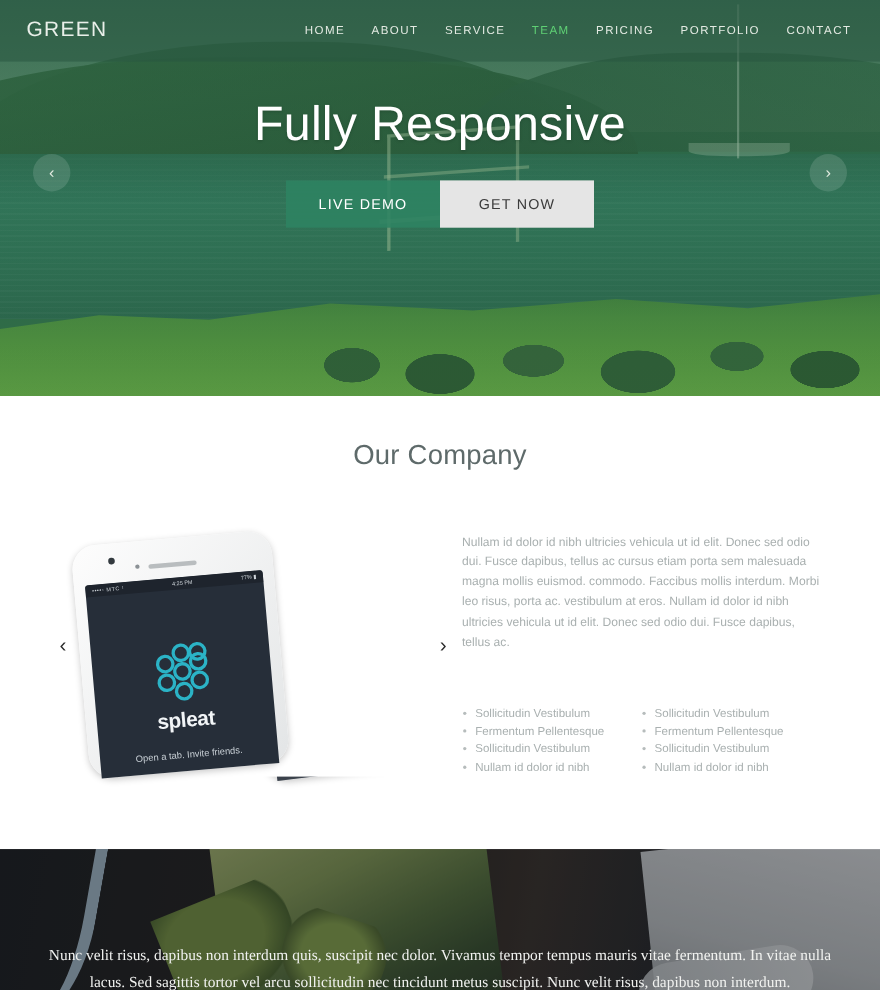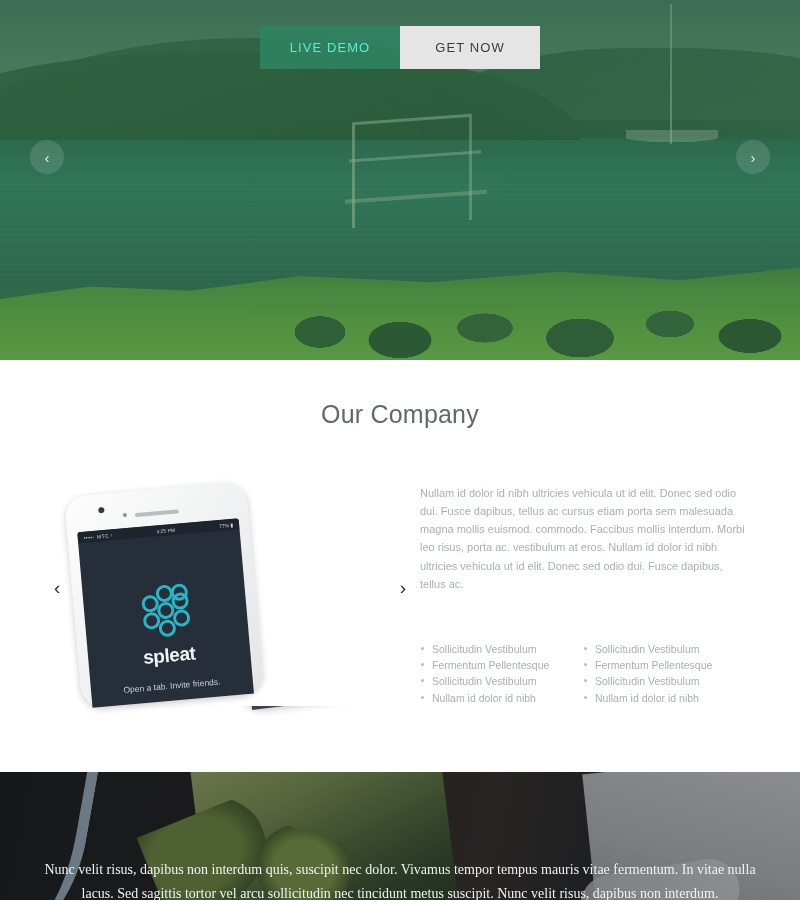--- a/index.html
+++ b/index.html
@@ -146,21 +146,21 @@
   }
   .hero-btns { margin-top:26px; display:flex; }
   .btn {
     width:140px; height:43px;
     display:flex; align-items:center; justify-content:center;
     font-size:13px; letter-spacing:1.1px;
     cursor:pointer;
     border:0;
     font-family:inherit;
   }
-  .btn-demo { background:rgba(46,131,98,.88); color:#5eead4; }
+  .btn-demo { background:rgba(46,131,98,.88); color:#ffffff; }
   .btn-get  { background:#e5e5e5; color:#3b3b3b; }
 
   .car-btn {
     position:absolute; top:140px;
     width:34px; height:34px; border-radius:50%;
     background:rgba(255,255,255,.13);
     display:flex; align-items:center; justify-content:center;
     color:#e4ece2;
     font-size:15px;
     cursor:pointer;
@@ -342,22 +342,35 @@
     <div class="hill-right"></div>
     <div class="water"></div>
     <div class="water-refl"></div>
     <div class="dock"></div>
     <div class="mast"></div>
     <div class="shore"></div>
     <div class="rocks"></div>
   </div>
   <div class="hero-tint"></div>
 
+  <div class="header">
+    <div class="logo">GREEN</div>
+    <nav class="nav">
+      <a href="#">HOME</a>
+      <a href="#">ABOUT</a>
+      <a href="#">SERVICE</a>
+      <a href="#" class="active">TEAM</a>
+      <a href="#">PRICING</a>
+      <a href="#">PORTFOLIO</a>
+      <a href="#">CONTACT</a>
+    </nav>
+  </div>
 
   <div class="hero-inner">
+    <h1 class="hero-title">Fully Responsive</h1>
     <div class="hero-btns">
       <button class="btn btn-demo">LIVE DEMO</button>
       <button class="btn btn-get">GET NOW</button>
     </div>
   </div>
 
   <div class="car-btn car-prev">
     <span>‹</span>
   </div>
   <div class="car-btn car-next">

